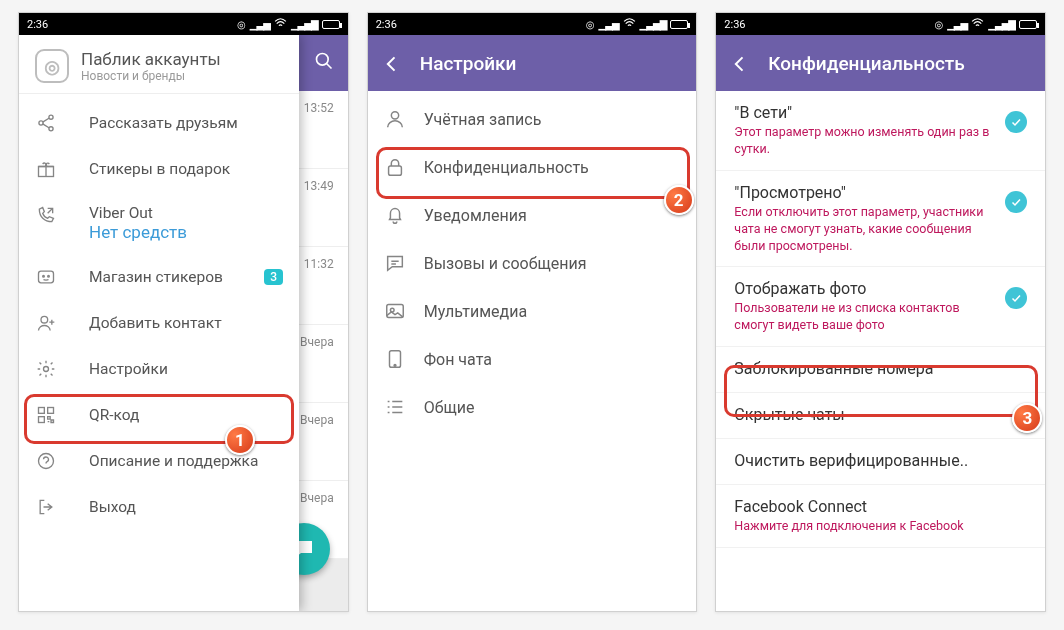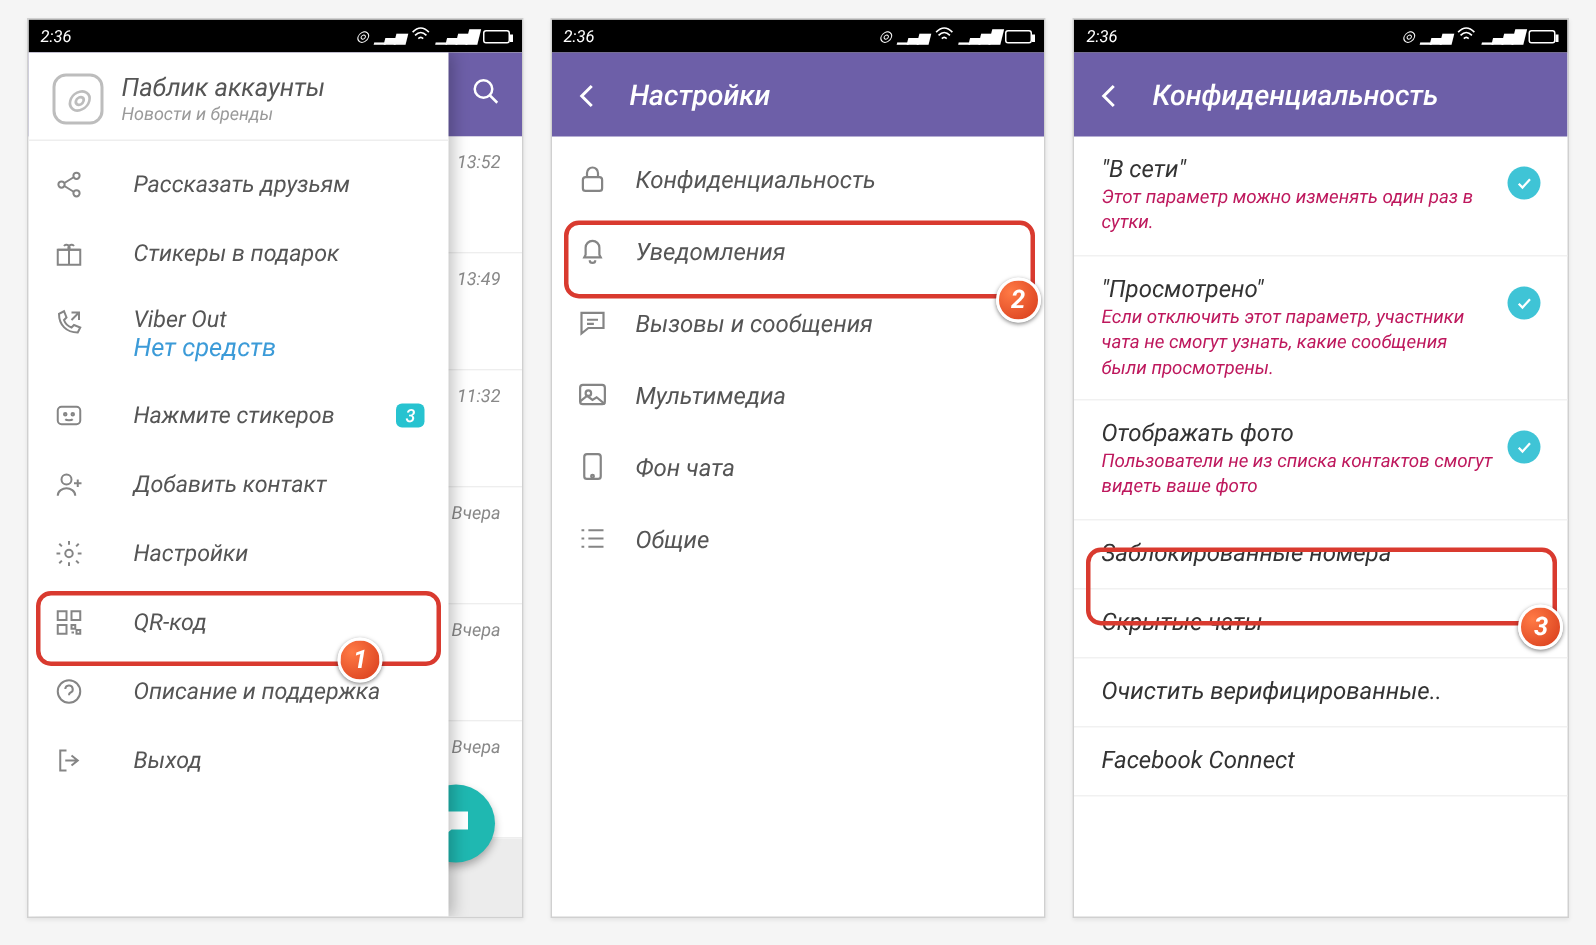--- a/index.html
+++ b/index.html
@@ -13,21 +13,20 @@
     padding: 12px 18px;
   }
   .phone {
     width: 364px;
     height: 600px;
     background: #fff;
     border: 1px solid #d0d0d0;
     position: relative;
     overflow: hidden;
     box-shadow: 0 1px 3px rgba(0,0,0,0.08);
-    font-style: italic;
   }
   
   .statusbar {
     height: 22px;
     background: #000;
     color: #fff;
     font-size: 11px;
     display: flex;
     align-items: center;
     padding: 0 8px;
@@ -255,21 +254,21 @@
     </div>
     <div class="row">
       <span class="icon">
           <svg width="20" height="20" viewBox="0 0 24 24">
             <rect x="3" y="5" width="18" height="14" rx="3"></rect>
             <circle cx="9" cy="11" r="1"></circle>
             <circle cx="15" cy="11" r="1"></circle>
             <path d="M9 15c1 1 5 1 6 0"></path>
           </svg>
         </span>
-      <span class="label">Нажмите стикеров</span>
+      <span class="label">Магазин стикеров</span>
       <span class="badge">3</span>
     </div>
     <div class="row">
       <span class="icon">
           <svg width="20" height="20" viewBox="0 0 24 24">
             <circle cx="10" cy="8" r="4"></circle>
             <path d="M3 21c0-4 4-6 7-6s7 2 7 6M19 8v6M16 11h6"></path>
           </svg>
         </span>
       <span class="label">Добавить контакт</span>
@@ -337,20 +336,29 @@
           <path d="M15 4l-8 8 8 8"></path>
         </svg>
     </span>
     <span>Настройки</span>
   </div>
 
   <div class="list">
     <div class="row">
       <span class="icon">
           <svg width="22" height="22" viewBox="0 0 24 24">
+            <circle cx="12" cy="8" r="4"></circle>
+            <path d="M4 21c0-4 4-7 8-7s8 3 8 7"></path>
+          </svg>
+        </span>
+      <span class="label">Учётная запись</span>
+    </div>
+    <div class="row">
+      <span class="icon">
+          <svg width="22" height="22" viewBox="0 0 24 24">
             <rect x="5" y="11" width="14" height="10" rx="2"></rect>
             <path d="M8 11V8a4 4 0 0 1 8 0v3"></path>
           </svg>
         </span>
       <span class="label">Конфиденциальность</span>
     </div>
     <div class="row">
       <span class="icon">
           <svg width="22" height="22" viewBox="0 0 24 24">
             <path d="M6 17h12l-1-2v-5a5 5 0 0 0-10 0v5zM10 19a2 2 0 0 0 4 0"></path>
@@ -468,19 +476,20 @@
       </div>
     </div>
     <div class="srow">
       <div class="stext">
         <div class="stitle">Очистить верифицированные..</div>
       </div>
     </div>
     <div class="srow">
       <div class="stext">
         <div class="stitle">Facebook Connect</div>
+        <div class="sdesc">Нажмите для подключения к Facebook</div>
       </div>
     </div>
   </div>
 
   <div class="hl" style="left:8px;top:352px;width:314px;height:52px;"></div>
   <div class="num-badge" style="left:296px;top:390px;">3</div>
 </div>
 
 </body></html>

